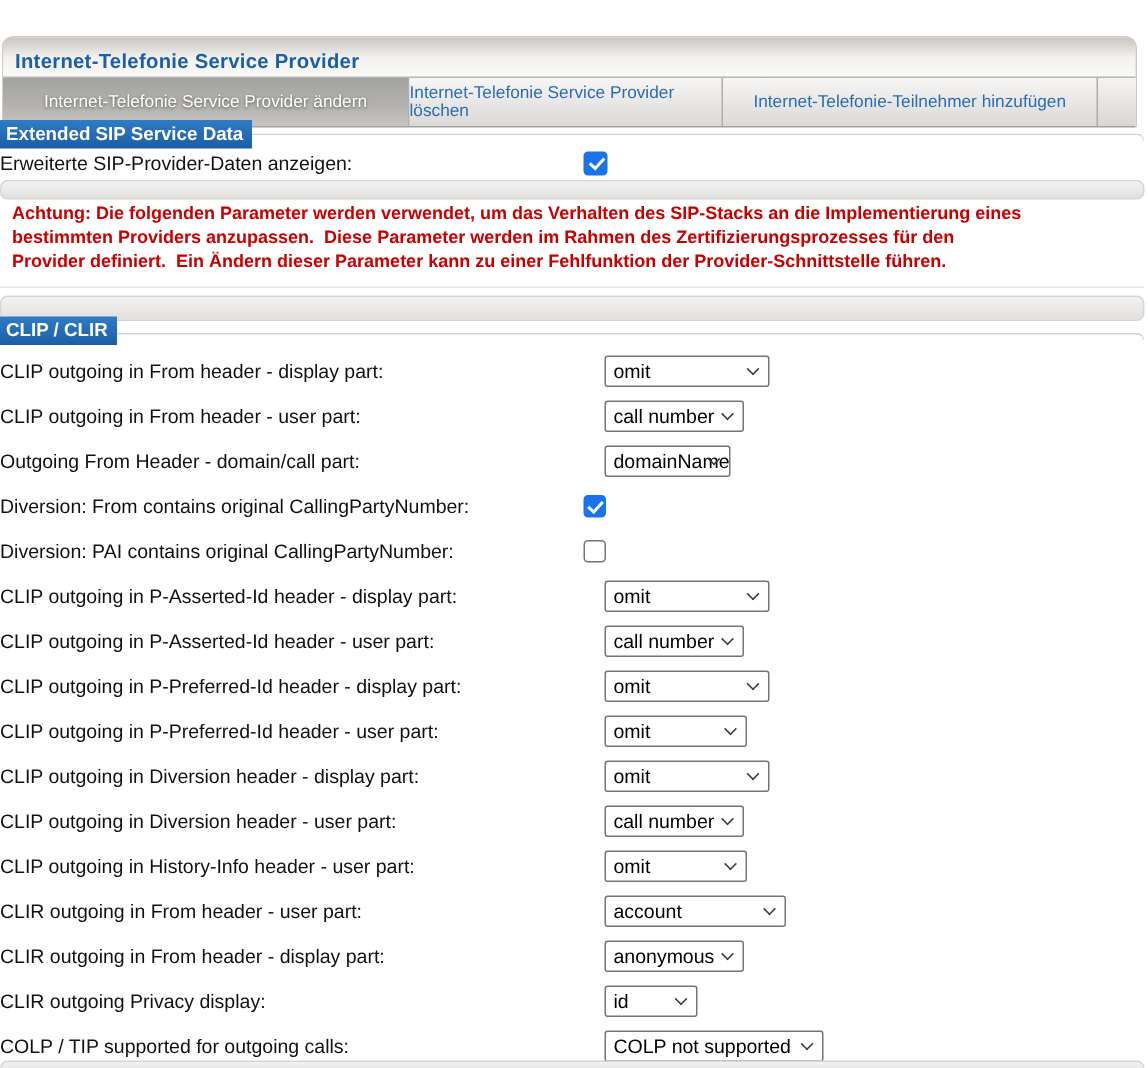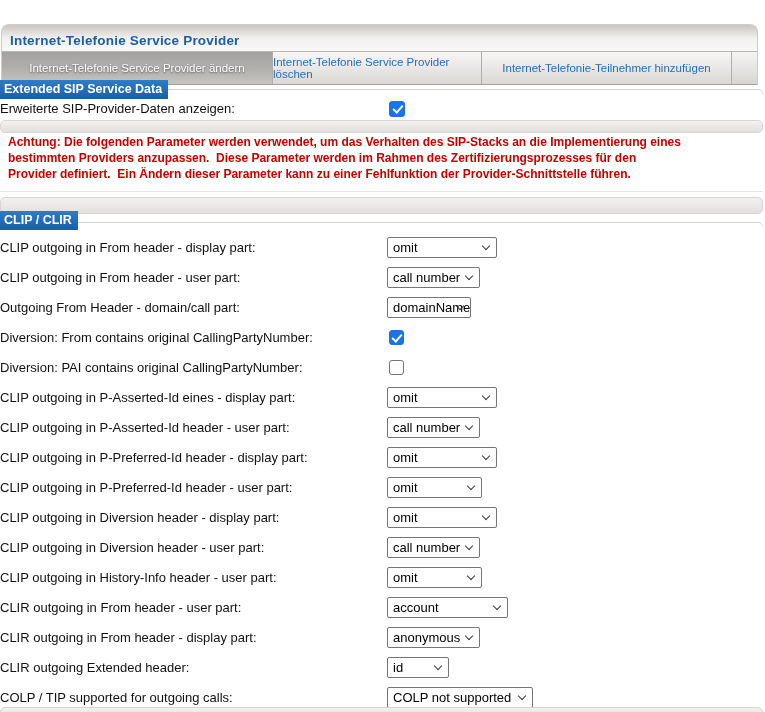--- a/index.html
+++ b/index.html
@@ -47,21 +47,21 @@
   
   .cb { position:relative; width:15px; height:15px; margin-left:7px;
     border:1px solid #757575; border-radius:3px; background:#fff; cursor:pointer; }
   .cb.big { width:16px; height:16px; }
   .cb.on { background:#1a73e8; border-color:#1a73e8; }
   .cb.on::after { content:""; position:absolute; left:4px; top:1px; width:4px; height:8px;
     border-right:2px solid #fff; border-bottom:2px solid #fff; transform:rotate(42deg); }
   .cb.big.on::after { left:5px; top:1px; }
 
   
-  .select { position:relative; height:21px; margin-left:5px; background:#fff;
+  .select { position:relative; height:21px; margin-left:21px; background:#fff;
     border:1px solid #757575; border-radius:2px; display:flex; align-items:center;
     padding:0 18px 0 5px; font-size:13px; color:#000; cursor:pointer; white-space:nowrap; }
   .chev { position:absolute; right:7px; top:50%; width:6px; height:6px;
     border-right:1.7px solid #3a3a3a; border-bottom:1.7px solid #3a3a3a;
     transform:translateY(-68%) rotate(45deg); }
   .w62 {width:62px;} .w93 {width:93px;} .w95 {width:95px;} .w100 {width:84px;}
   .w110 {width:110px;} .w121 {width:121px;} .w146 {width:146px;}
 
   
   .warn { position:absolute; left:8px; top:134px; width:752px;
@@ -130,21 +130,21 @@
     </div>
     <div class="row">
       <div class="flabel">Diversion: From contains original CallingPartyNumber:</div>
       <div class="cb on"></div>
     </div>
     <div class="row">
       <div class="flabel">Diversion: PAI contains original CallingPartyNumber:</div>
       <div class="cb"></div>
     </div>
     <div class="row">
-      <div class="flabel">CLIP outgoing in P-Asserted-Id eines - display part:</div>
+      <div class="flabel">CLIP outgoing in P-Asserted-Id header - display part:</div>
       <div class="select w110">
         <span>omit</span>
         <span class="chev"></span>
       </div>
     </div>
     <div class="row">
       <div class="flabel">CLIP outgoing in P-Asserted-Id header - user part:</div>
       <div class="select w93">
         <span>call number</span>
         <span class="chev"></span>
@@ -193,21 +193,21 @@
       </div>
     </div>
     <div class="row">
       <div class="flabel">CLIR outgoing in From header - display part:</div>
       <div class="select w93">
         <span>anonymous</span>
         <span class="chev"></span>
       </div>
     </div>
     <div class="row">
-      <div class="flabel">CLIR outgoing Extended header:</div>
+      <div class="flabel">CLIR outgoing Privacy display:</div>
       <div class="select w62">
         <span>id</span>
         <span class="chev"></span>
       </div>
     </div>
     <div class="row">
       <div class="flabel">COLP / TIP supported for outgoing calls:</div>
       <div class="select w146">
         <span>COLP not supported</span>
         <span class="chev"></span>

